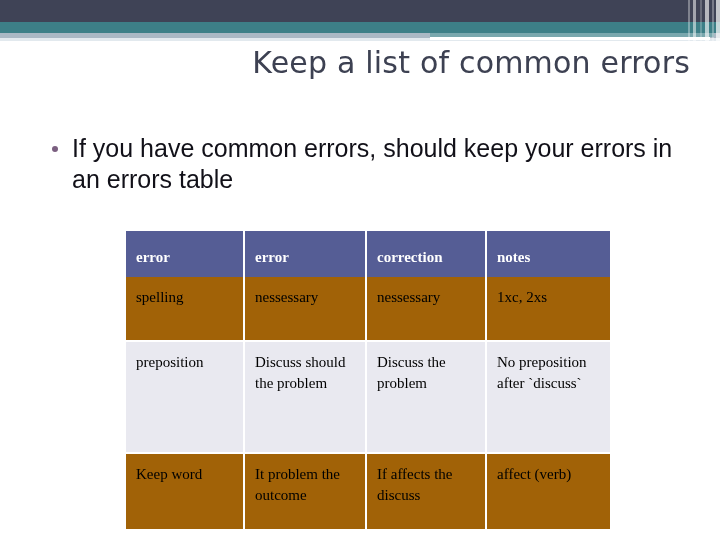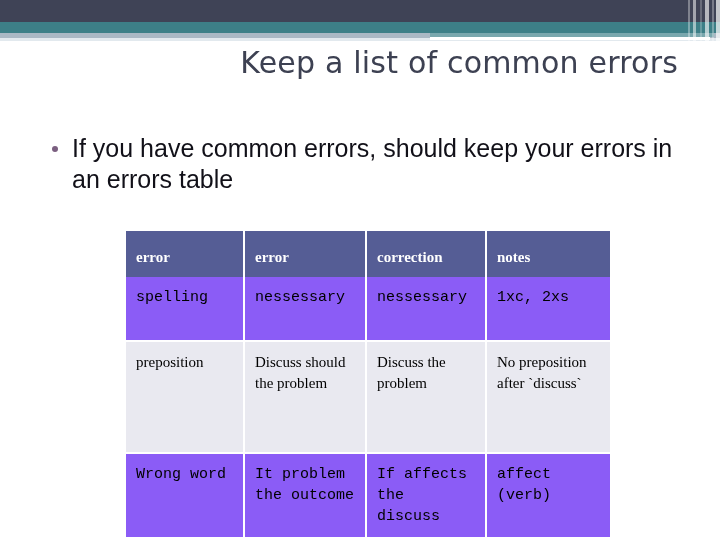--- a/index.html
+++ b/index.html
@@ -71,21 +71,21 @@
     left: 430px;
     top: 33px;
     width: 284px;
     height: 4px;
     background: #79a7ad;
   }
 
   
   #title {
     position: absolute;
-    left: 28px;
+    left: 40px;
     top: 44px;
     width: 650px;
     text-align: right;
     font-family: "DejaVu Sans", sans-serif;
     font-size: 30px;
     line-height: 38px;
     font-weight: 400;
     color: #3d4152;
     letter-spacing: 0.2px;
     white-space: nowrap;
@@ -151,21 +151,21 @@
     background: #555d95;
     color: #ffffff;
     font-weight: bold;
     height: 40px;
     vertical-align: middle;
     padding-top: 6px;
     padding-bottom: 0;
     border-bottom: none;
   }
 
-  #errors-table tbody tr.odd  td { background: #8b5cf6; font-family: Liberation Mono, monospace; }
+  #errors-table tbody tr.odd  td { background: #a16207; }
   #errors-table tbody tr.even td { background: #e9e9f0; }
 
   .r1 td { height: 43px; }
   .r2 td { height: 90px; margin-top: 29px; }
   .r3 td { height: 55px; }
 </style>
 </head>
 <body>
 
 <div id="slide">
@@ -218,21 +218,21 @@
         <td>nessessary</td>
         <td>1xc, 2xs</td>
       </tr>
       <tr class="even r2">
         <td>preposition</td>
         <td>Discuss should the problem</td>
         <td>Discuss the problem</td>
         <td>No preposition after `discuss`</td>
       </tr>
       <tr class="odd r3">
-        <td>Wrong word</td>
+        <td>Keep word</td>
         <td>It  problem the outcome</td>
         <td>If  affects the discuss</td>
         <td>affect (verb)</td>
       </tr>
     </tbody>
   </table>
 
 </div>
 
 </body></html>

